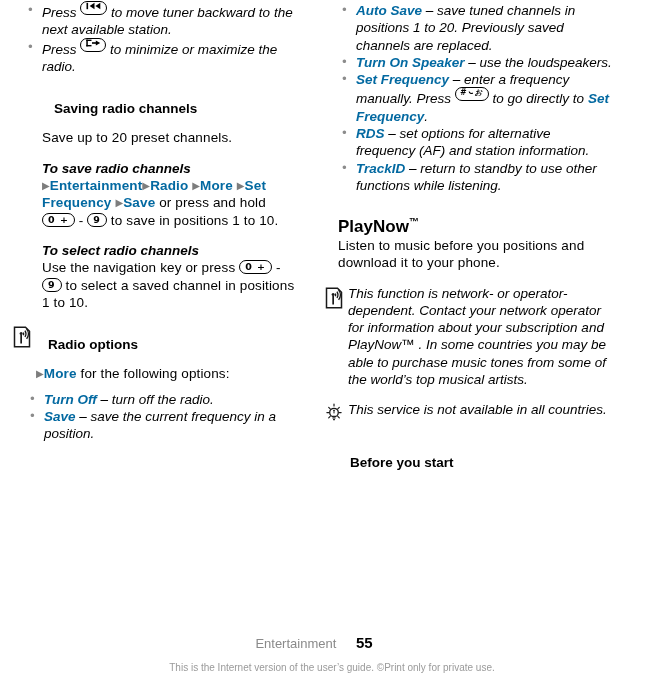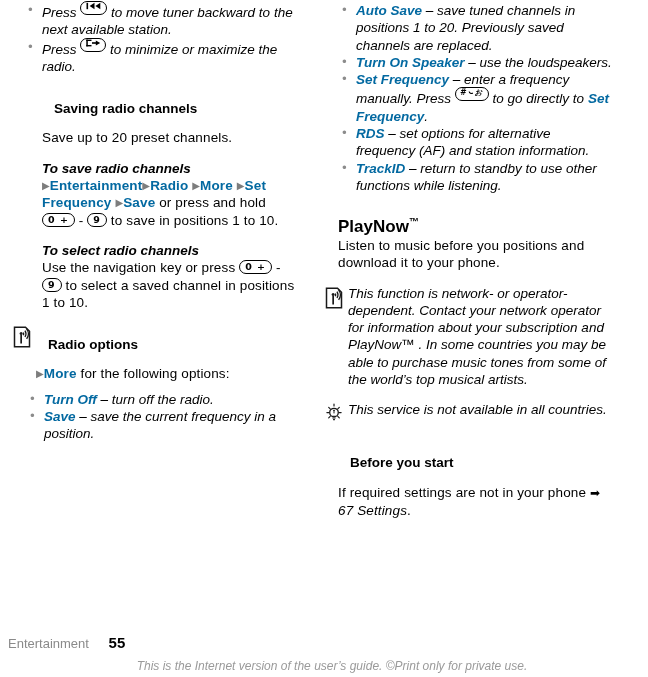--- a/index.html
+++ b/index.html
@@ -126,38 +126,37 @@
     font-style:italic;
   }
   .note.heading .notetext{ font-style:normal; }
 
   
   .footer{
     position:absolute;
     left:8px; right:0;
     bottom:26px;
     padding-right:28px;
-    text-align:left;
+    text-align:center;
     font-size:13px;
     color:#8a8a8a;
   }
   .footer .pg{
     color:#000;
     font-weight:bold;
     font-size:15px;
     margin-left:16px;
   }
   .copyright{
     position:absolute;
     left:16px; right:0;
     bottom:4px;
     text-align:center;
-    font-size:12px;
+    font-size:10px;
     color:#9a9a9a;
-    font-style:italic;
   }
   .solidarrow{ font-size:12px; }
 </style>
 </head>
 <body>
 
 <div class="page">
 
   <div class="cols">
 
@@ -338,21 +337,20 @@
             </g>
           </svg>
         </div>
         <div class="notetext">This service is not available in all countries.</div>
       </div>
 
       <div class="gap-m"></div>
 
       <div class="indent" style="margin-left:14px;">
         <div class="h2">Before you start</div>
-        <div class="para"><span>If required settings are not in your phone</span> <span class="solidarrow">➡</span> <em>67 Settings</em><span>.</span></div>
       </div>
 
     </div>
   </div>
 
   <div class="footer">
     <span>Entertainment</span>
     <span class="pg">55</span>
   </div>
 

